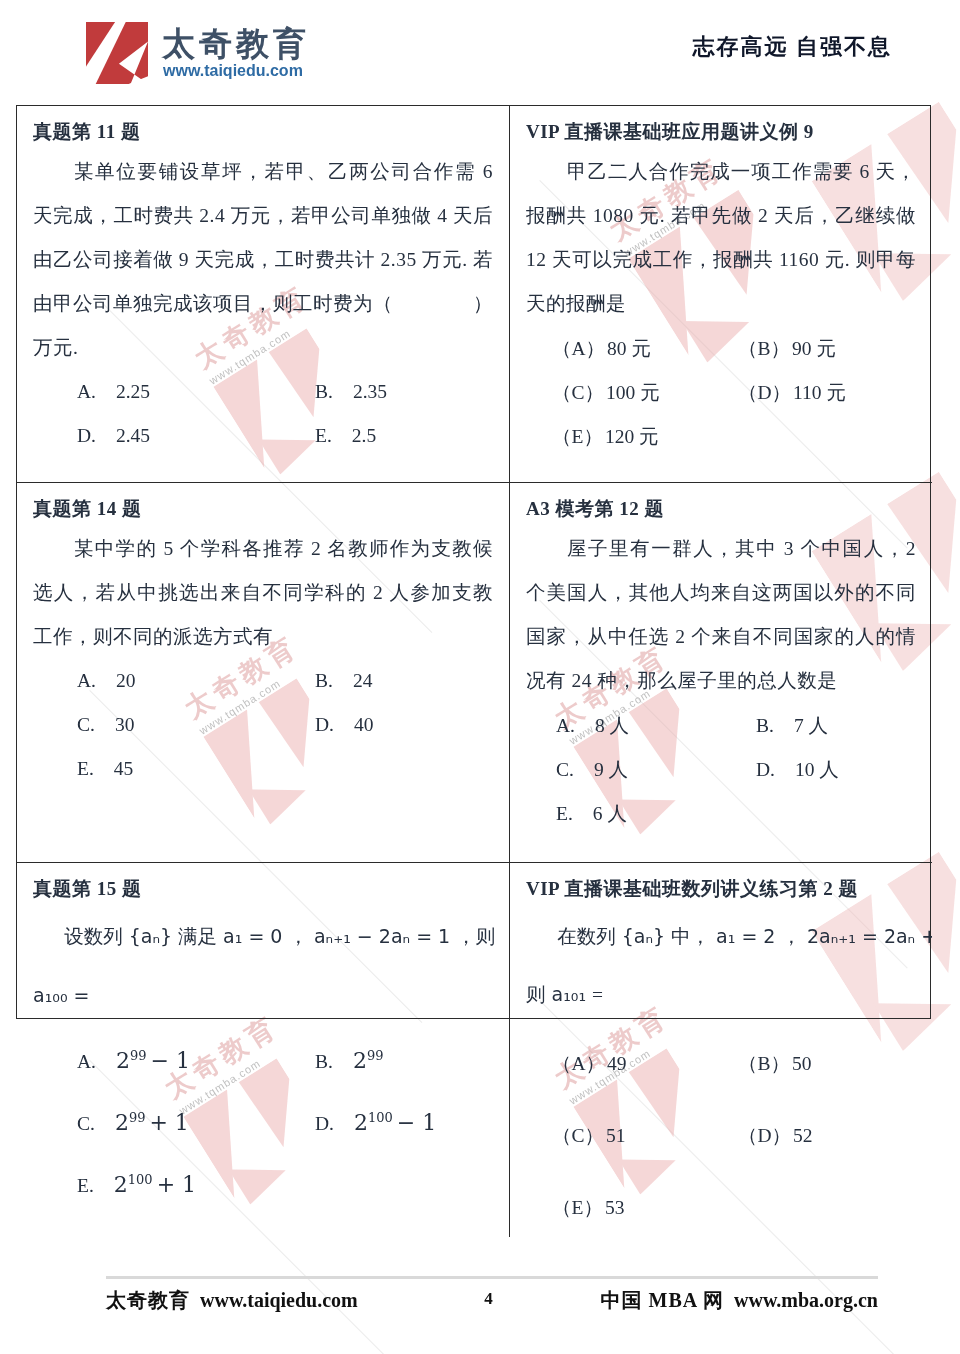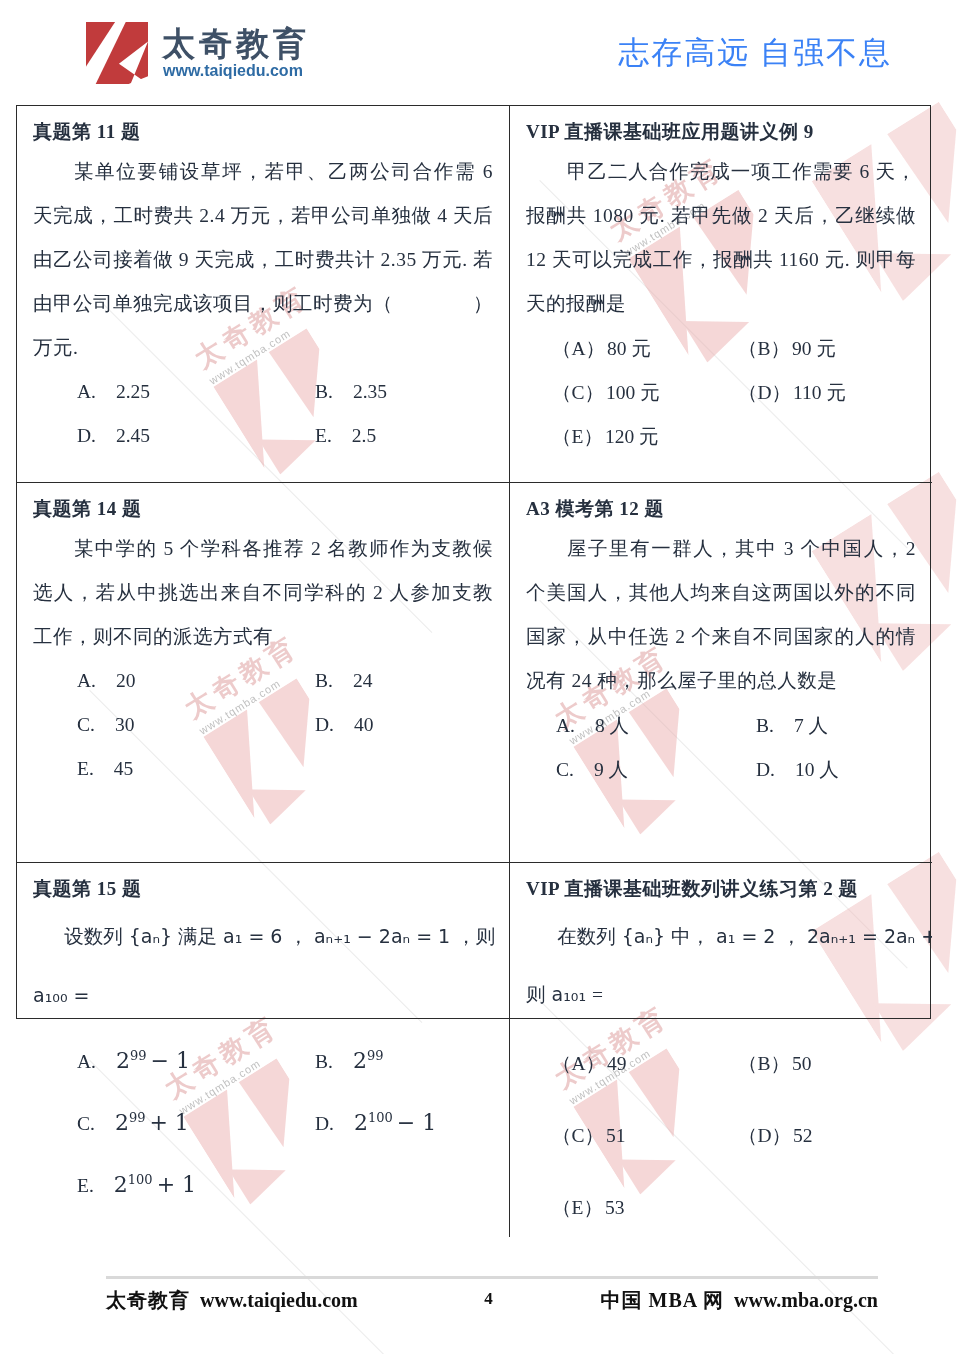--- a/index.html
+++ b/index.html
@@ -14,22 +14,22 @@
   .hdr-logo-icon { position:absolute; left:86px; top:22px; width:62px; height:62px; }
   .hdr-brand {
     position:absolute; left:162px; top:22px; font-size:33px; font-weight:bold;
     letter-spacing:4px; color:#3e5066; font-family:"Liberation Sans","DejaVu Sans",sans-serif;
   }
   .hdr-url {
     position:absolute; left:163px; top:62px; font-size:16px; font-weight:bold;
     color:#2e6ba4; font-family:"Liberation Sans","DejaVu Sans",sans-serif;
   }
   .hdr-slogan {
-    position:absolute; top:32px; right:68px; font-size:31px; font-weight:400;
-    color:#3b82f6; letter-spacing:2px; font-family:"Liberation Serif",serif;
+    position:absolute; top:32px; right:68px; font-size:22px; font-weight:700;
+    color:#0f172a; letter-spacing:2px; font-family:"Liberation Serif",serif;
   }
   
   .qgrid {
     position:absolute; left:16px; top:105px; width:915px; height:914px;
     display:grid; grid-template-columns:493px 422px; grid-template-rows:377px 380px 374px;
     border:1px solid #2b2b2b; z-index:2;
   }
   .cell { border-right:1px solid #2b2b2b; border-bottom:1px solid #2b2b2b;
           padding:8px 16px 0 16px; overflow:hidden; background:transparent; }
   .cell.col2 { border-right:none; }
@@ -208,26 +208,27 @@
     </section>
 
     <section class="cell col2 row2">
       <div class="q-title">A3 模考第 12 题</div>
       <p class="q-body">屋子里有一群人，其中 3 个中国人，2 个美国人，其他人均来自这两国以外的不同国家，从中任选 2 个来自不同国家的人的情况有 24 种，那么屋子里的总人数是</p>
       <div class="opts std" style="padding-left:30px;grid-template-columns:200px 1fr;">
         <div class="opt"><span class="k">A.</span><span class="v">8 人</span></div>
         <div class="opt"><span class="k">B.</span><span class="v">7 人</span></div>
         <div class="opt"><span class="k">C.</span><span class="v">9 人</span></div>
         <div class="opt"><span class="k">D.</span><span class="v">10 人</span></div>
+        <div class="opt"><span class="k">E.</span><span class="v">6 人</span></div>
       </div>
     </section>
 
     <section class="cell col1 row3">
       <div class="q-title">真题第 15 题</div>
-      <p class="fline"><span class="t">设数列</span><span class="m">{aₙ}</span><span class="t">满足</span><span class="m">a₁ = 6</span><span class="t">，</span><span class="m">aₙ₊₁ − 2aₙ = 1</span><span class="t">，则</span></p>
+      <p class="fline"><span class="t">设数列</span><span class="m">{aₙ}</span><span class="t">满足</span><span class="m">a₁ = 0</span><span class="t">，</span><span class="m">aₙ₊₁ − 2aₙ = 1</span><span class="t">，则</span></p>
       <p class="fline2"><span class="m" style="margin-left:0;">a₁₀₀ =</span></p>
       <div class="opts mathrows">
         <div class="opt"><span class="k">A.</span><span class="mathv"><span>2</span><sup>99</sup><span class="rest">− 1</span></span></div>
         <div class="opt"><span class="k">B.</span><span class="mathv"><span>2</span><sup>99</sup><span class="rest"></span></span></div>
         <div class="opt"><span class="k">C.</span><span class="mathv"><span>2</span><sup>99</sup><span class="rest">+ 1</span></span></div>
         <div class="opt"><span class="k">D.</span><span class="mathv"><span>2</span><sup>100</sup><span class="rest">− 1</span></span></div>
         <div class="opt"><span class="k">E.</span><span class="mathv"><span>2</span><sup>100</sup><span class="rest">+ 1</span></span></div>
       </div>
     </section>
 

